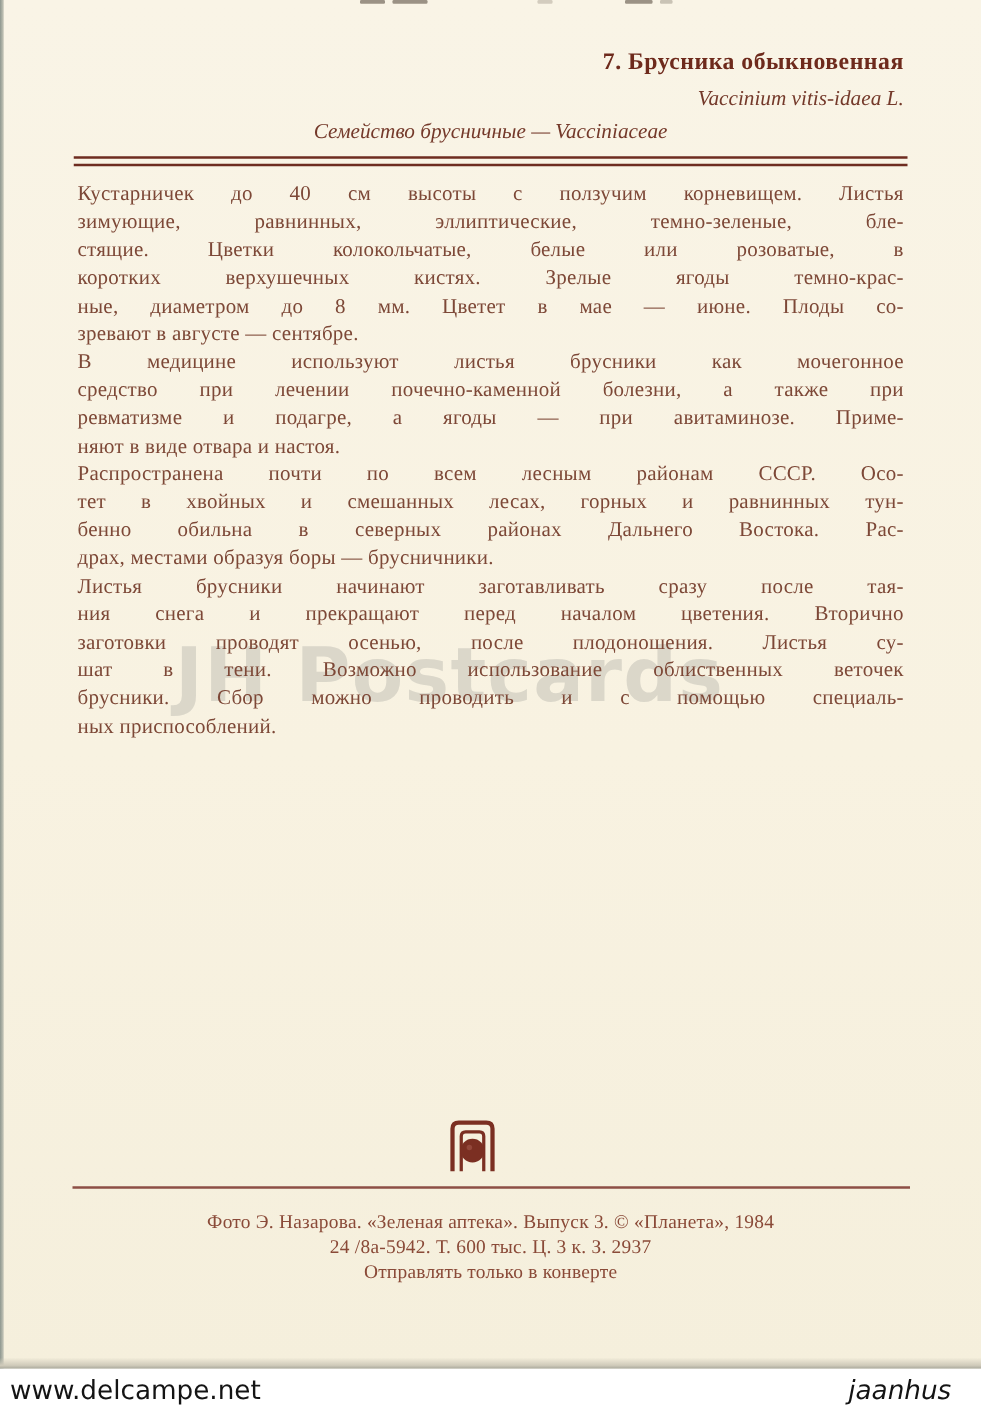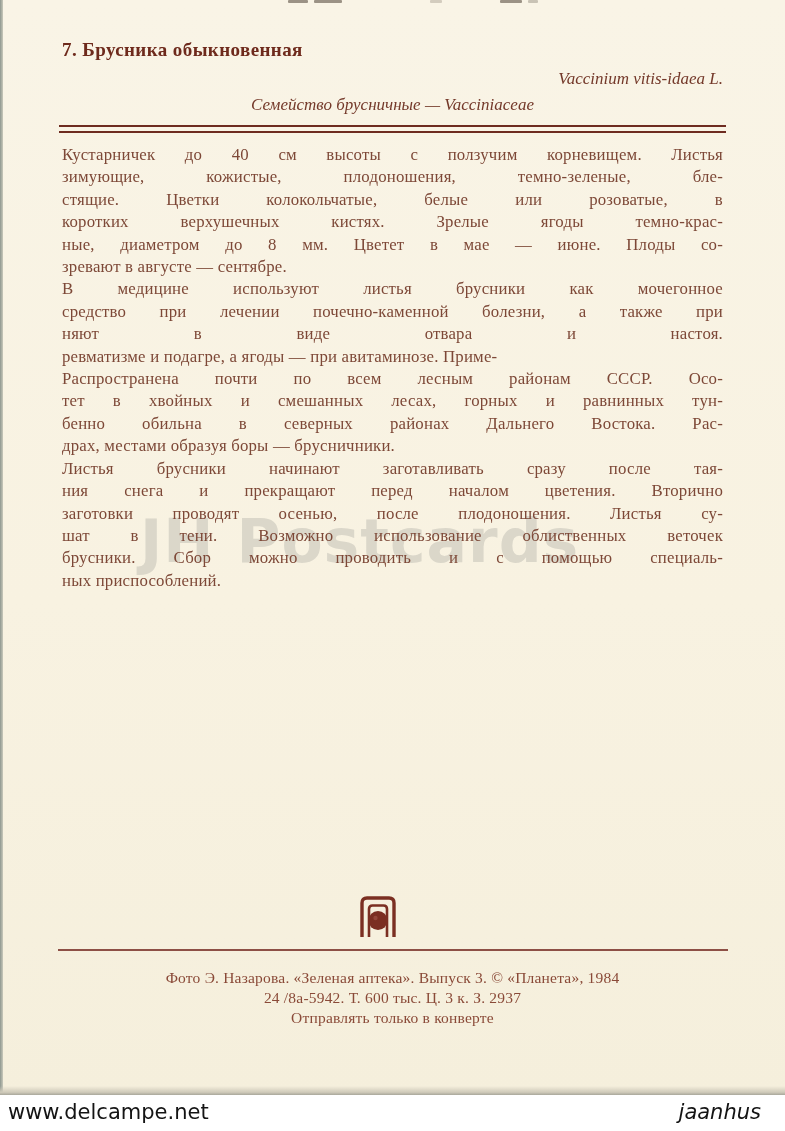--- a/index.html
+++ b/index.html
@@ -22,21 +22,21 @@
   .bottom-edge {
     position: absolute; left: 0; top: 1086px; width: 785px; height: 9px;
     background: linear-gradient(180deg, rgba(222,216,198,0), #cfcaba 70%, #a8a79b 100%);
   }
   .speck { position: absolute; top: 0; height: 3px; background: rgba(78,66,52,0.55); border-radius: 1px; }
 
   .content {
     position: absolute; left: 62px; top: 38px; width: 661px; z-index: 2;
   }
   .title {
-    text-align: left; font-weight: bold; font-size: 19px; line-height: 24px;
+    text-align: right; font-weight: bold; font-size: 19px; line-height: 24px;
     color: #6e2a1c; letter-spacing: 0.4px; margin-bottom: 6px;
   }
   .latin {
     text-align: right; font-style: italic; font-size: 17px; line-height: 22px;
     color: #74392a; margin-bottom: 4px;
   }
   .family {
     text-align: center; font-style: italic; font-size: 17px; line-height: 22px;
     color: #74392a; margin-bottom: 9px;
   }
@@ -104,31 +104,31 @@
     <div class="content">
       <div class="title">7. Брусника обыкновенная</div>
       <div class="latin">Vaccinium vitis-idaea L.</div>
       <div class="family">Семейство брусничные — Vacciniaceae</div>
 
       <div class="double-rule"></div>
 
       <div class="bodytext">
         <div class="paragraph">
             <div class="text-line">Кустарничек до 40 см высоты с ползучим корневищем. Листья</div>
-            <div class="text-line">зимующие, кожистые, плодоношения, темно-зеленые, бле-</div>
+            <div class="text-line">зимующие, равнинных, эллиптические, темно-зеленые, бле-</div>
             <div class="text-line">стящие. Цветки колокольчатые, белые или розоватые, в</div>
             <div class="text-line">коротких верхушечных кистях. Зрелые ягоды темно-крас-</div>
             <div class="text-line">ные, диаметром до 8 мм. Цветет в мае — июне. Плоды со-</div>
             <div class="text-line">зревают в августе — сентябре.</div>
           </div>
         <div class="paragraph">
             <div class="text-line">В медицине используют листья брусники как мочегонное</div>
             <div class="text-line">средство при лечении почечно-каменной болезни, а также при</div>
+            <div class="text-line">ревматизме и подагре, а ягоды — при авитаминозе. Приме-</div>
             <div class="text-line">няют в виде отвара и настоя.</div>
-            <div class="text-line">ревматизме и подагре, а ягоды — при авитаминозе. Приме-</div>
           </div>
         <div class="paragraph">
             <div class="text-line">Распространена почти по всем лесным районам СССР. Осо-</div>
             <div class="text-line">тет в хвойных и смешанных лесах, горных и равнинных тун-</div>
             <div class="text-line">бенно обильна в северных районах Дальнего Востока. Рас-</div>
             <div class="text-line">драх, местами образуя боры — брусничники.</div>
           </div>
         <div class="paragraph">
             <div class="text-line">Листья брусники начинают заготавливать сразу после тая-</div>
             <div class="text-line">ния снега и прекращают перед началом цветения. Вторично</div>

